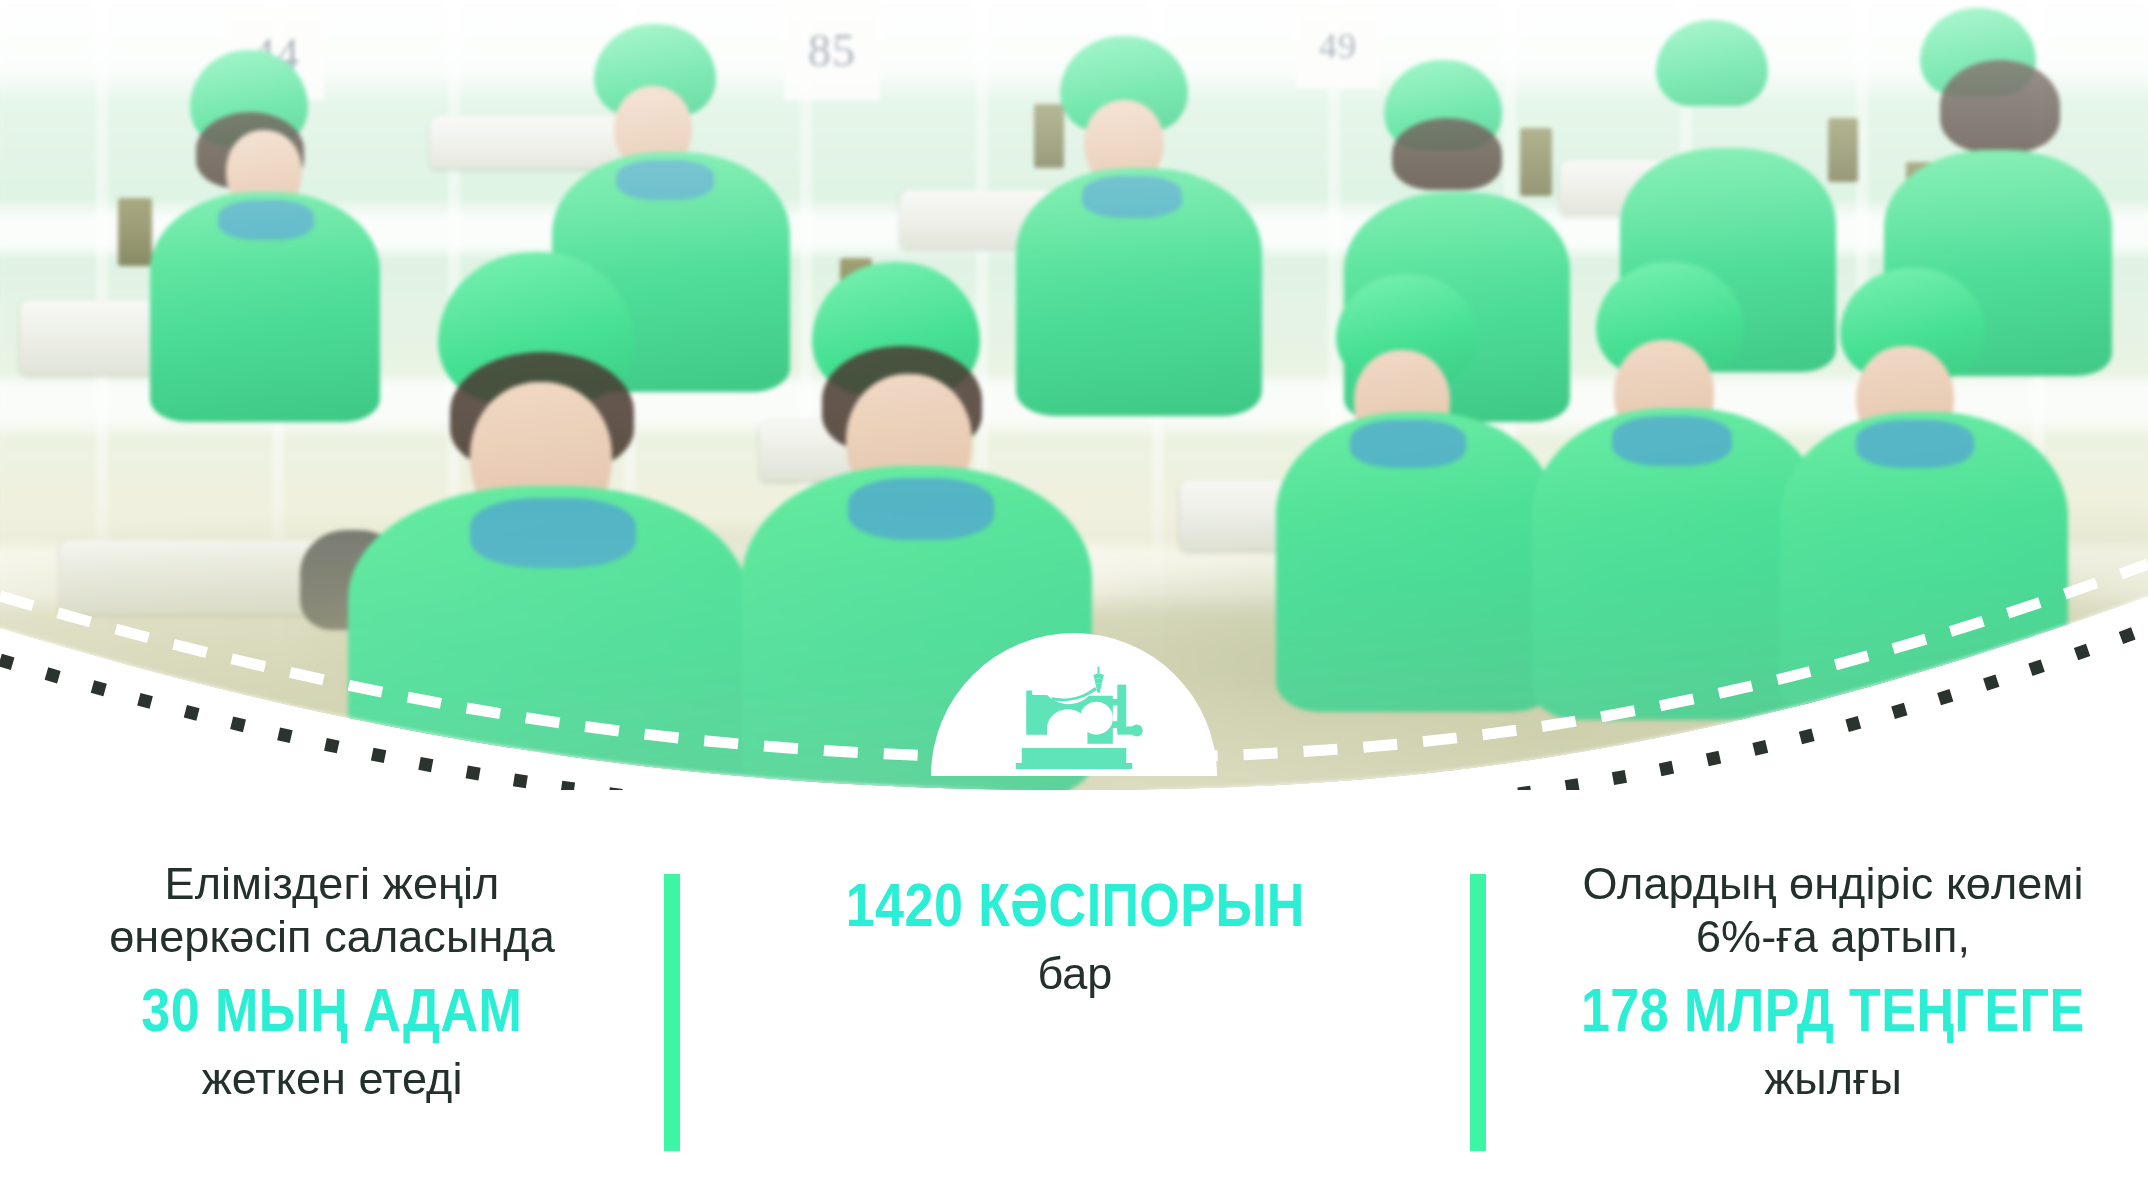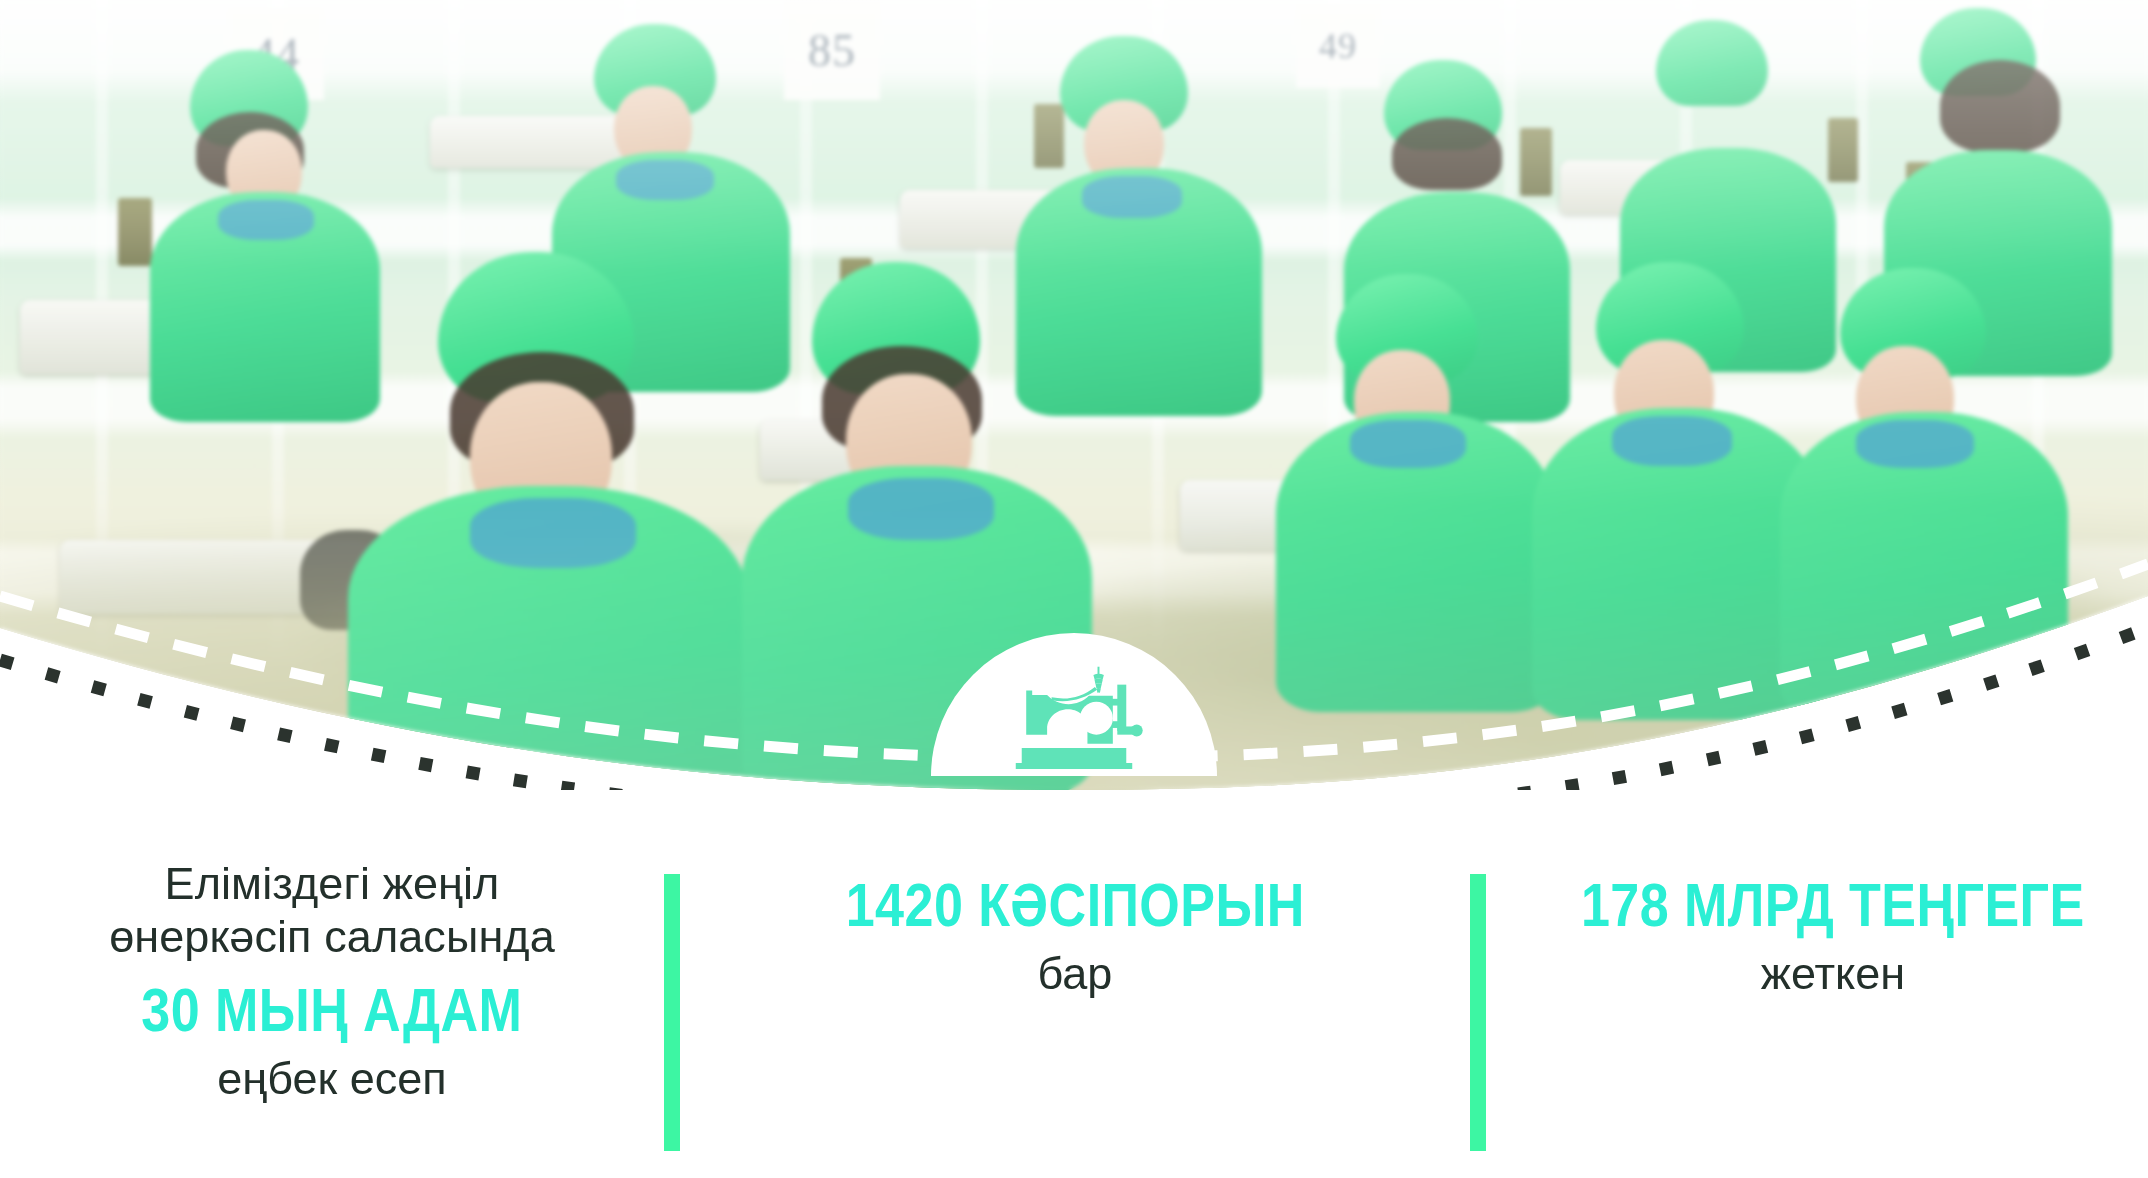--- a/index.html
+++ b/index.html
@@ -294,30 +294,32 @@
       </svg>
     </div>
   </div>
 
   <div id="stats">
 
     <div class="col col-1">
       <div class="lead">Еліміздегі жеңіл
 өнеркәсіп саласында</div>
       <div class="big">30 МЫҢ АДАМ</div>
-      <div class="tail">еңбек есеп</div>
+      <div class="tail">жеткен етеді</div>
     </div>
 
     <div class="divider"></div>
 
     <div class="col col-2">
       <div class="big">1420 КӘСІПОРЫН</div>
       <div class="tail">бар</div>
     </div>
 
     <div class="divider"></div>
 
     <div class="col col-3">
+      <div class="lead">Олардың өндіріс көлемі
+6%-ға артып,</div>
       <div class="big">178 МЛРД ТЕҢГЕГЕ</div>
-      <div class="tail">жеткен</div>
+      <div class="tail">жылғы</div>
     </div>
   </div>
 </div>
 
 </body></html>

